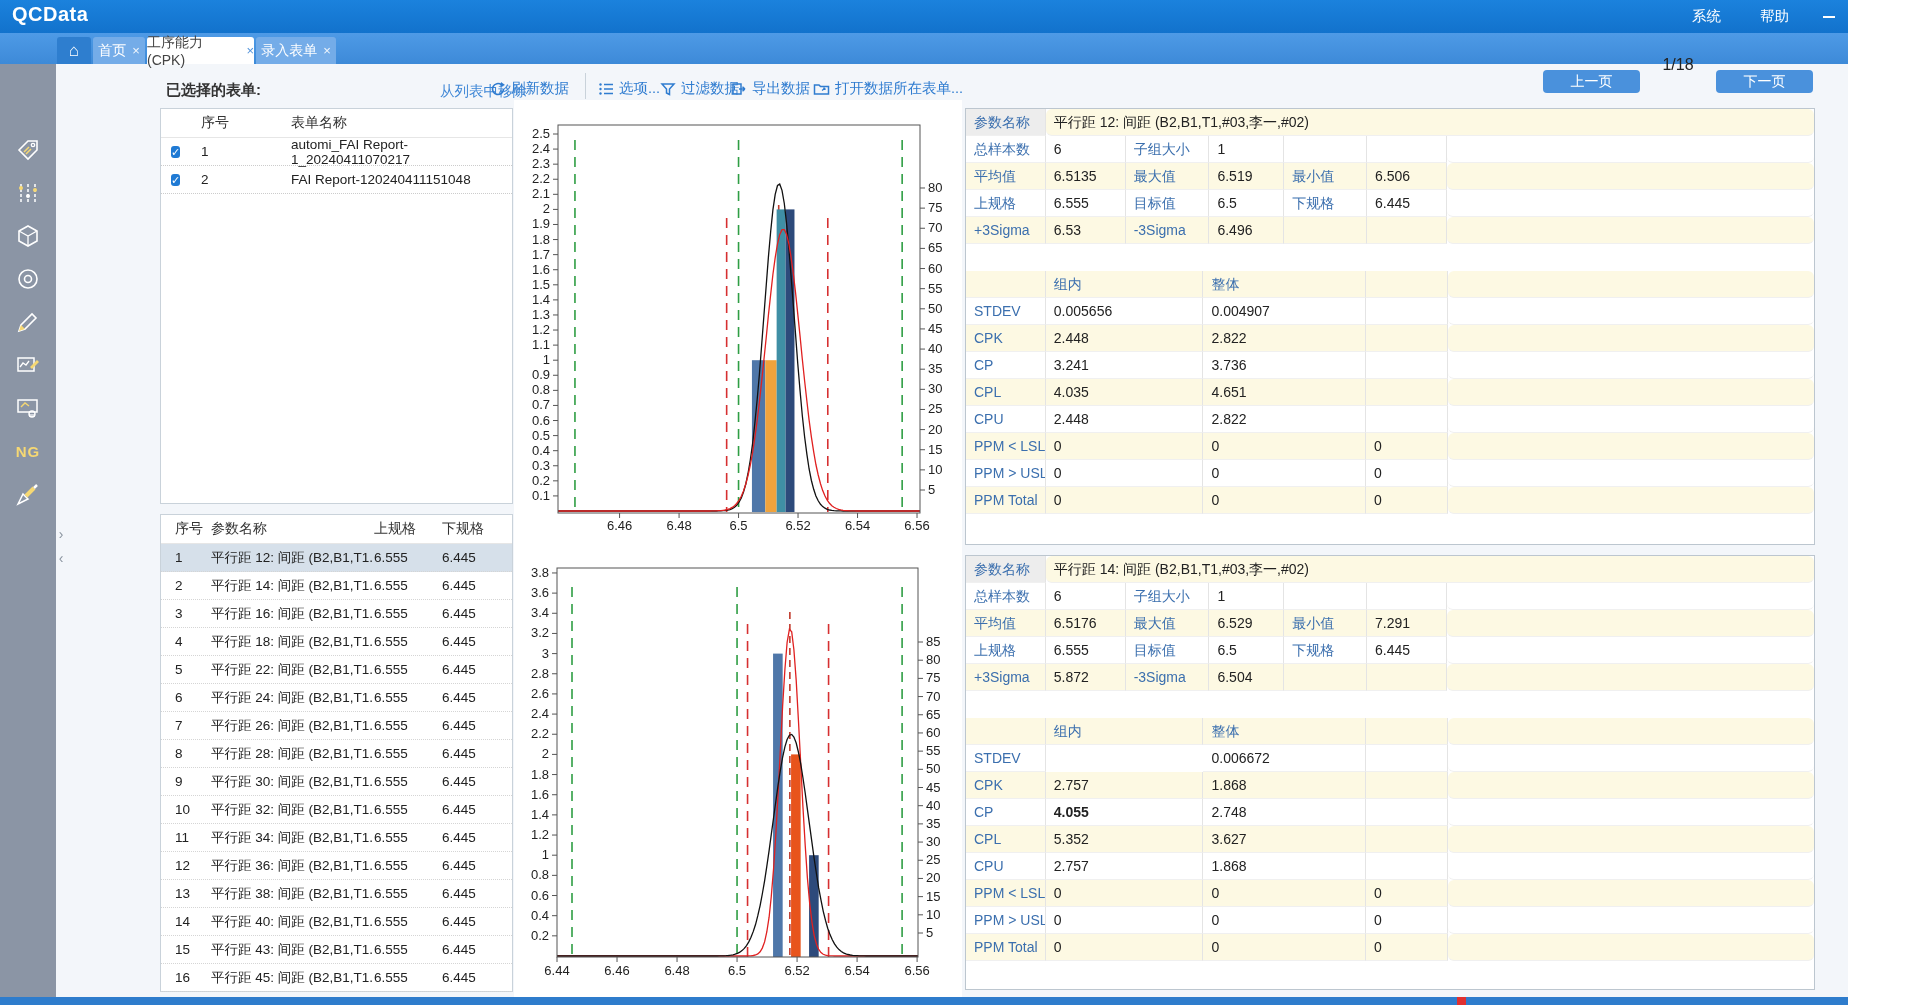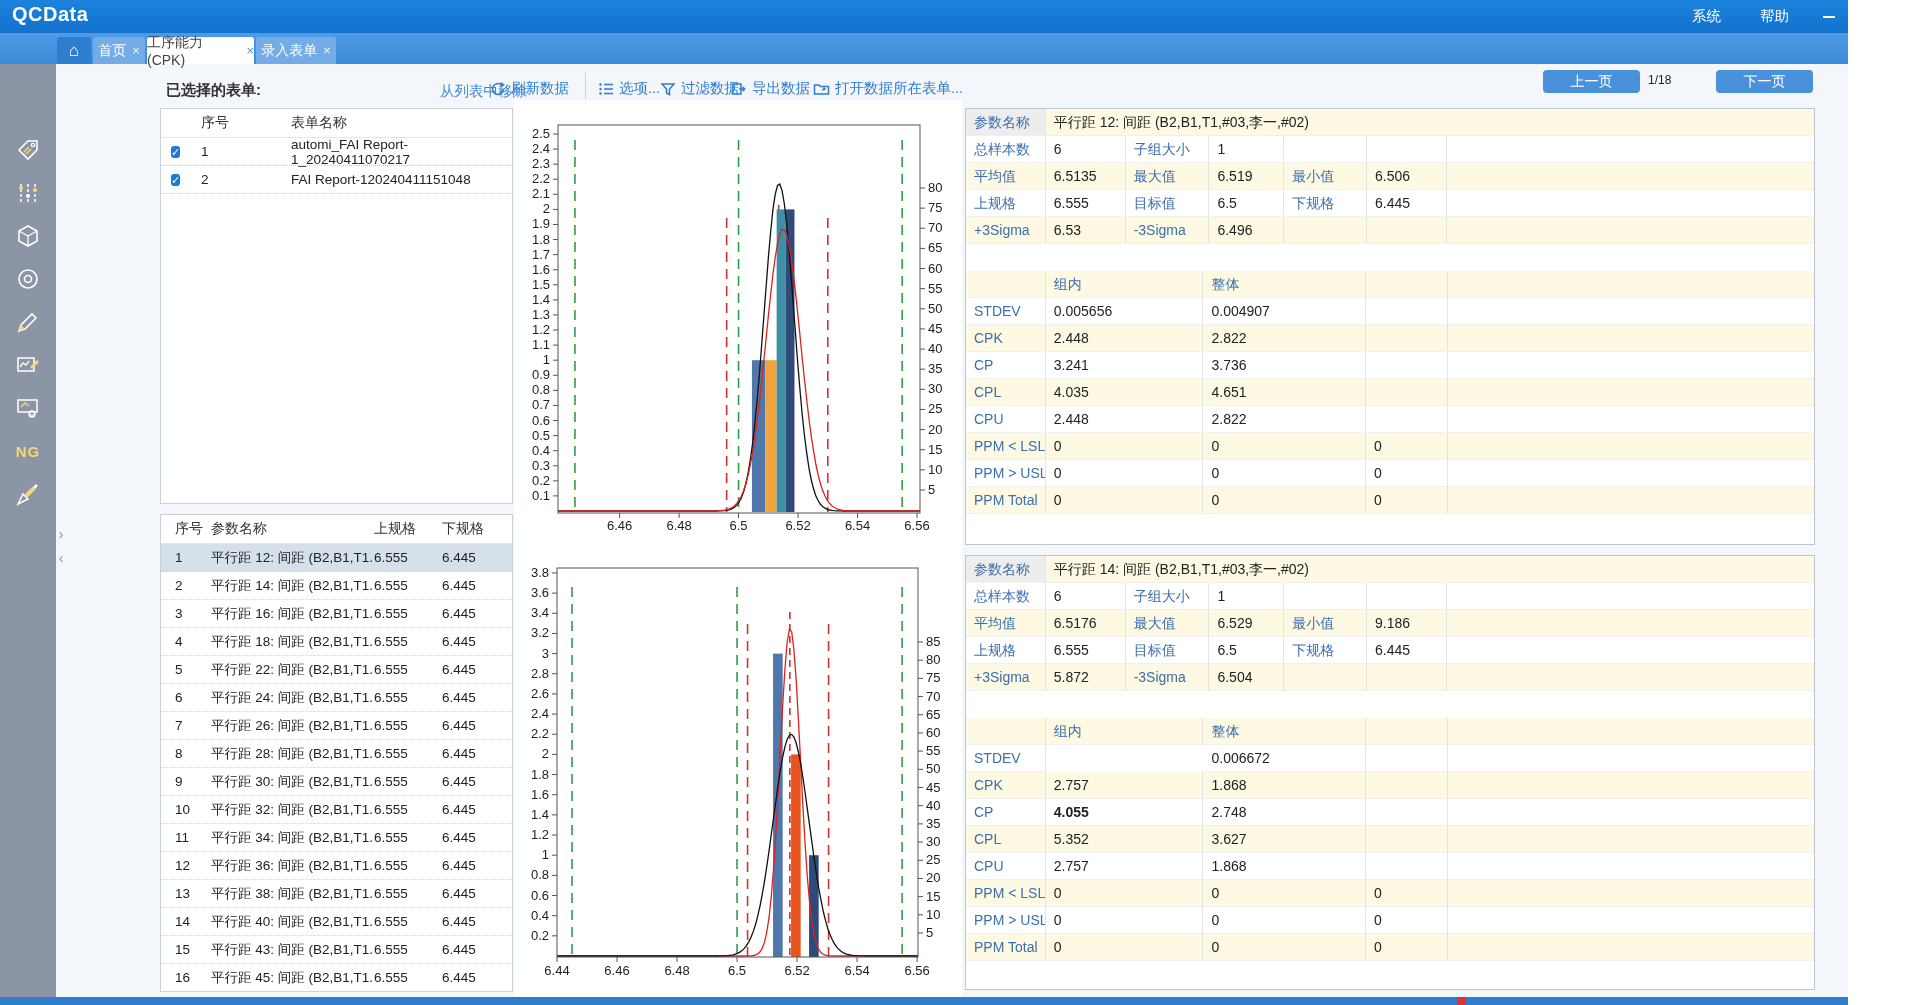--- a/index.html
+++ b/index.html
@@ -30,21 +30,21 @@
   .side-icon{left:15px;width:26px;height:26px;display:flex;align-items:center;justify-content:center;}
   .ng-text{color:#f6d873;font-weight:bold;font-size:15px;letter-spacing:1px;}
   .collapse-chevron{left:54px;width:14px;height:20px;color:#8a949f;font-size:14px;display:flex;align-items:center;justify-content:center;}
   
   .sel-label{left:166px;top:81px;font-weight:bold;font-size:15px;color:#333;}
   .remove-link{left:440px;top:82px;color:#3f87d6;font-size:14.5px;}
   .tb-item{top:79px;display:flex;align-items:center;gap:5px;color:#2f7cd0;font-size:14.5px;cursor:default;}
   .tb-divider{left:585px;top:73px;width:1px;height:26px;background:#c9d2da;}
   .page-btn{top:70px;width:97px;height:23px;background:#4a91dc;color:#fff;border-radius:4px;font-size:14px;
             display:flex;align-items:center;justify-content:center;}
-  .page-num{left:1648px;top:73px;width:60px;font-size:12px;color:#222;}
+  .page-num{left:1648px;top:56px;width:60px;text-align:center;font-size:16px;color:#222;}
   
   .panel{background:#fff;border:1px solid #c9d2da;box-sizing:border-box;}
   .form-panel{left:160px;top:108px;width:353px;height:396px;}
   .fl-header{height:28px;display:flex;align-items:center;font-size:14px;color:#333;border-bottom:1px solid #e6e6e6;}
   .fc0{width:40px;} .fc1{width:90px;} .fc2{flex:1;}
   .form-row{height:27px;display:flex;align-items:center;font-size:13.5px;color:#222;border-bottom:1px dotted #ccc;}
   .cb{margin-left:10px;width:16px;height:16px;background:#1f7ad4;border-radius:3px;color:#fff;font-size:11px;
       line-height:16px;text-align:center;}
   
   .param-panel{left:160px;top:514px;width:353px;height:478px;}
@@ -54,21 +54,21 @@
   .pc0{width:50px;padding-left:14px;box-sizing:border-box;}
   .pc1{width:163px;white-space:nowrap;overflow:hidden;}
   .pc2{width:68px;} .pc3{flex:1;}
   
   .chart-svg{position:absolute;background:#fff;}
   
   .stats-panel{width:850px;background:#fff;border:1px solid #bcc6cf;box-sizing:border-box;}
   .sp-row{display:flex;height:27px;font-size:14px;}
   .sp-cell{box-sizing:border-box;padding-top:5px;padding-left:8px;border-right:1px solid #e4e4e4;
            border-bottom:1px solid #f0f0f0;white-space:nowrap;overflow:hidden;}
-  .sp-cell.last{border-right:none;}
+  .sp-cell.last{border-right:none;border-radius:6px;}
   .lbl{color:#3b6fae;} .val{color:#222;}
   .bg-y{background:#fdf9e3;} .bg-w{background:#fff;} .bg-g{background:#ededed;}
   
   .bottombar{left:0;top:997px;width:1920px;height:8px;background:#2e7ccc;}
   .red-marker{left:1457px;top:0;width:9px;height:8px;background:#e03030;}
   svg{display:block;}
 </style>
 </head>
 <body>
 
@@ -677,21 +677,21 @@
         <span class="sp-cell val bg-w" style="width: 83px;"></span>
         <span class="sp-cell val bg-w" style="width: 80px;"></span>
         <span class="sp-cell val bg-w last" style="width: 368px;"></span>
       </div>
       <div class="sp-row">
         <span class="sp-cell lbl bg-y" style="width: 80px;">平均值</span>
         <span class="sp-cell val bg-y" style="width: 80px;">6.5176</span>
         <span class="sp-cell lbl bg-y" style="width: 84px;">最大值</span>
         <span class="sp-cell val bg-y" style="width: 75px;">6.529</span>
         <span class="sp-cell lbl bg-y" style="width: 83px;">最小值</span>
-        <span class="sp-cell val bg-y" style="width: 80px;">9.186</span>
+        <span class="sp-cell val bg-y" style="width: 80px;">7.291</span>
         <span class="sp-cell val bg-y last" style="width: 368px;"></span>
       </div>
       <div class="sp-row">
         <span class="sp-cell lbl bg-w" style="width: 80px;">上规格</span>
         <span class="sp-cell val bg-w" style="width: 80px;">6.555</span>
         <span class="sp-cell lbl bg-w" style="width: 84px;">目标值</span>
         <span class="sp-cell val bg-w" style="width: 75px;">6.5</span>
         <span class="sp-cell lbl bg-w" style="width: 83px;">下规格</span>
         <span class="sp-cell val bg-w" style="width: 80px;">6.445</span>
         <span class="sp-cell val bg-w last" style="width: 368px;"></span>

